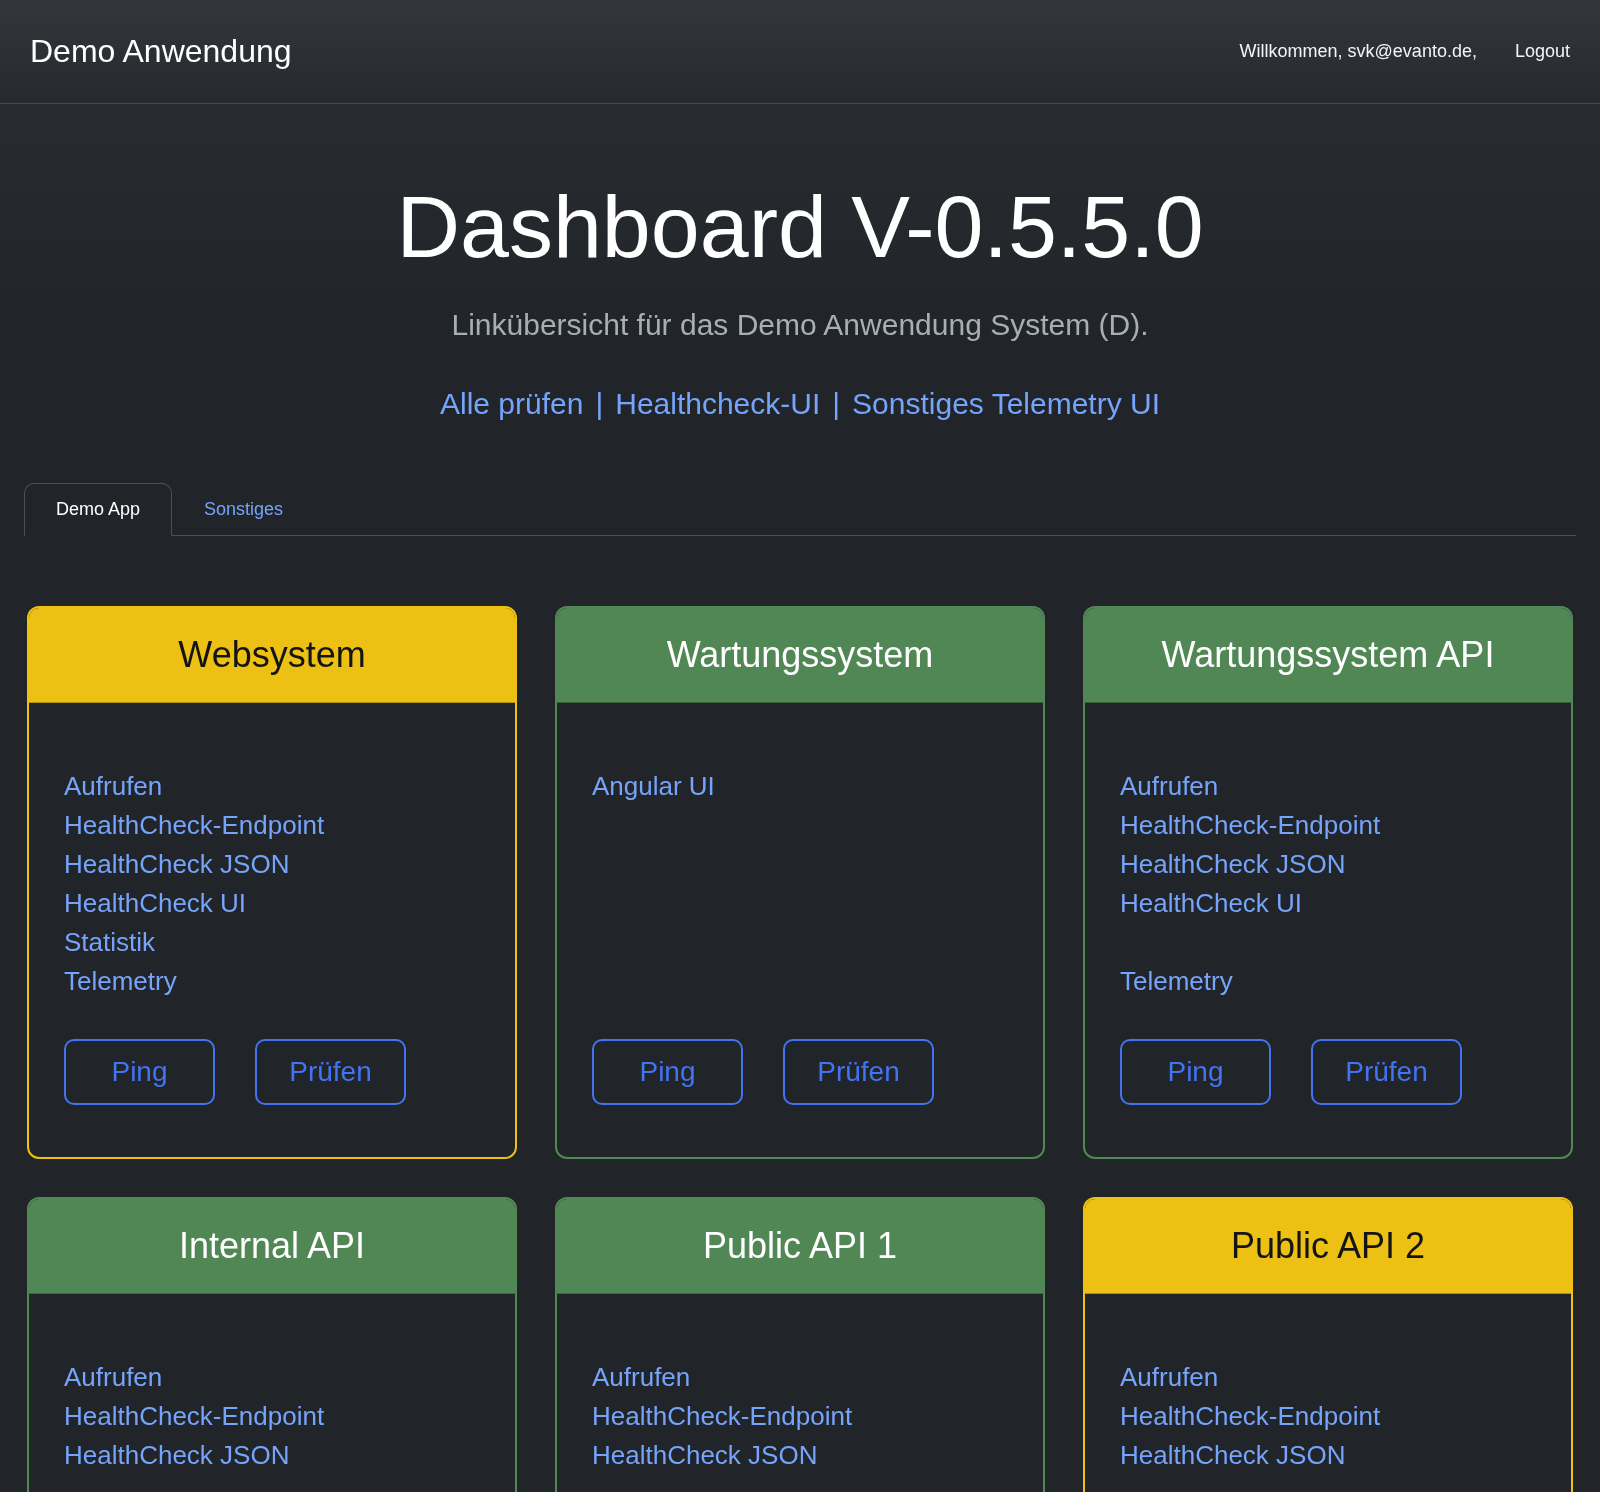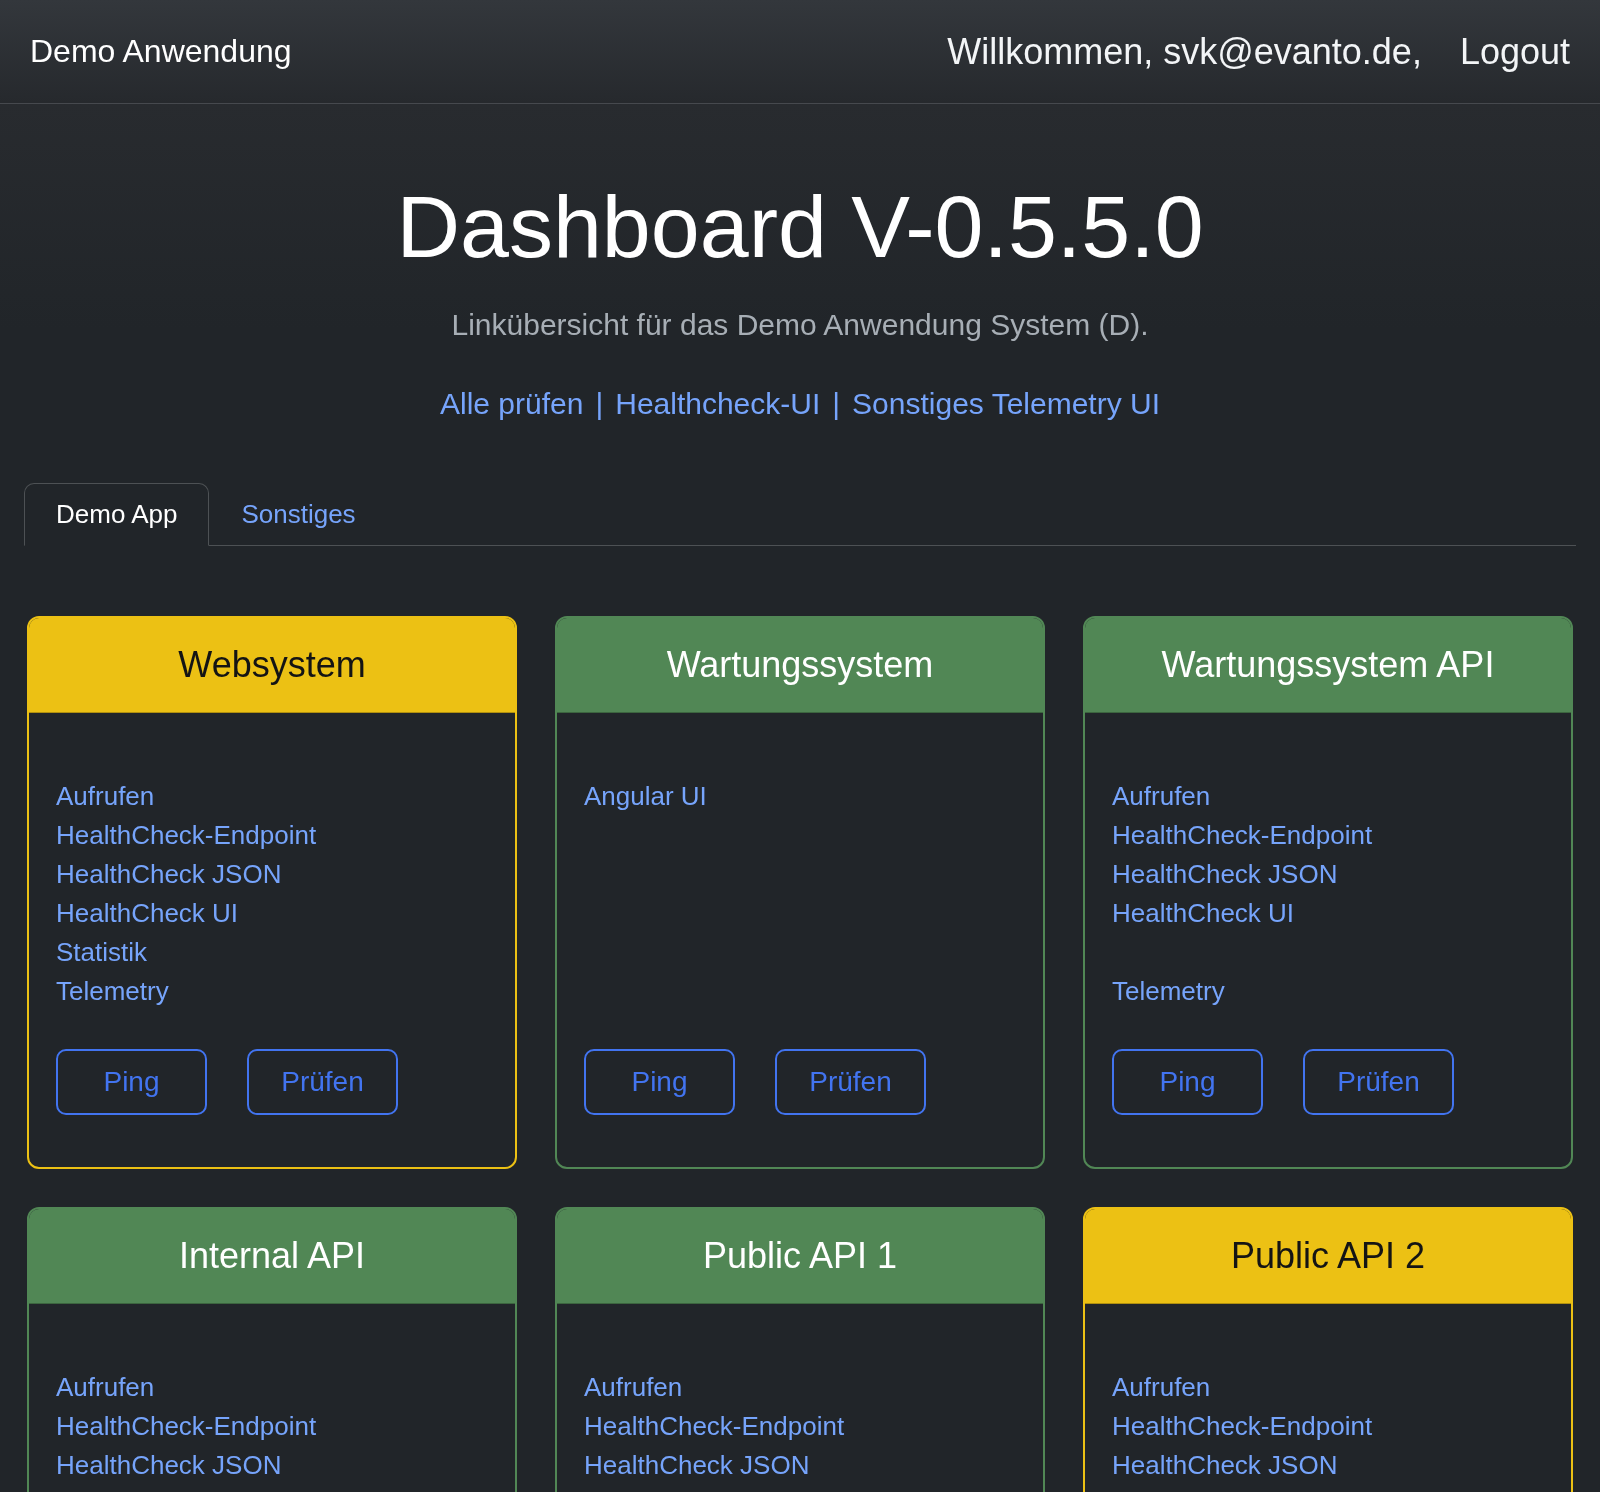--- a/index.html
+++ b/index.html
@@ -14,38 +14,38 @@
 
   
   .navbar {
     height:104px; display:flex; align-items:center; justify-content:space-between;
     padding:0 30px;
     background:linear-gradient(180deg,#33373c 0%,#26292d 100%);
     border-bottom:1px solid #46494e;
     gap:22px;
   }
   .brand { font-size:32px; color:#ffffff; }
-  .nav-right { display:flex; align-items:flex-end; gap:38px; font-size:36px; }
+  .nav-right { display:flex; align-items:flex-end; gap:38px; font-size:18px; }
   .nav-right .nav-link { color:#f3f5f7; }
 
   
   .hero {
     text-align:center; padding-top:70px;
     background:linear-gradient(180deg,#282b2f 0%, rgba(33,37,41,0) 70%);
   }
   .hero-title { margin:0; font-size:88px; font-weight:300; line-height:1.2; color:#fff; }
   .hero-subtitle { margin:22px 0 0; font-size:30px; font-weight:300; line-height:45px; color:#a7aeb5; }
   .hero-links { margin:34px 0 0; font-size:30px; line-height:45px; }
   .hero-links a { color:var(--link); }
   .hero-links .sep { color:var(--link); padding:0 12px; }
 
   
   .tabs { margin:57px 24px 0; display:flex; align-items:flex-end; border-bottom:1px solid #4d5154; }
   .tab {
-    font-size:26px; padding:15px 31px; margin-bottom:-1px;
+    font-size:18px; padding:15px 31px; margin-bottom:-1px;
     border:1px solid transparent; border-radius:10px 10px 0 0; display:inline-block;
   }
   .tab.active { color:#fff; background:#212529; border-color:#4d5154 #4d5154 #212529 #4d5154; }
   .tab.inactive { color:var(--link); }
 
   
   .grid {
     display:grid; grid-template-columns:repeat(3,1fr);
     gap:38px; padding:0 27px; margin-top:70px;
   }
@@ -55,21 +55,21 @@
     background:#212529; border:2px solid;
   }
   .card.warning { border-color:var(--warning); }
   .card.success { border-color:var(--success); }
   .card-header {
     flex:0 0 95px; display:flex; align-items:center; justify-content:center;
     font-size:36px; border-bottom:1px solid rgba(0,0,0,.25);
   }
   .card.warning .card-header { background:var(--warning); color:#141414; }
   .card.success .card-header { background:var(--success); color:#ffffff; }
-  .card-body { flex:1; display:flex; flex-direction:column; padding:64px 27px 52px; }
+  .card-body { flex:1; display:flex; flex-direction:column; padding:64px 35px 52px; }
   .card-links { display:flex; flex-direction:column; align-items:flex-start; }
   .card-link { font-size:26px; line-height:39px; color:var(--link); }
   .link-spacer { height:39px; width:100%; }
   .card-actions { margin-top:auto; display:flex; gap:40px; }
   .btn {
     width:151px; height:66px; flex:0 0 auto;
     background:transparent; border:2px solid var(--btn); color:var(--btn);
     border-radius:10px; font-size:28px; font-family:inherit; cursor:pointer;
   }
 </style>

